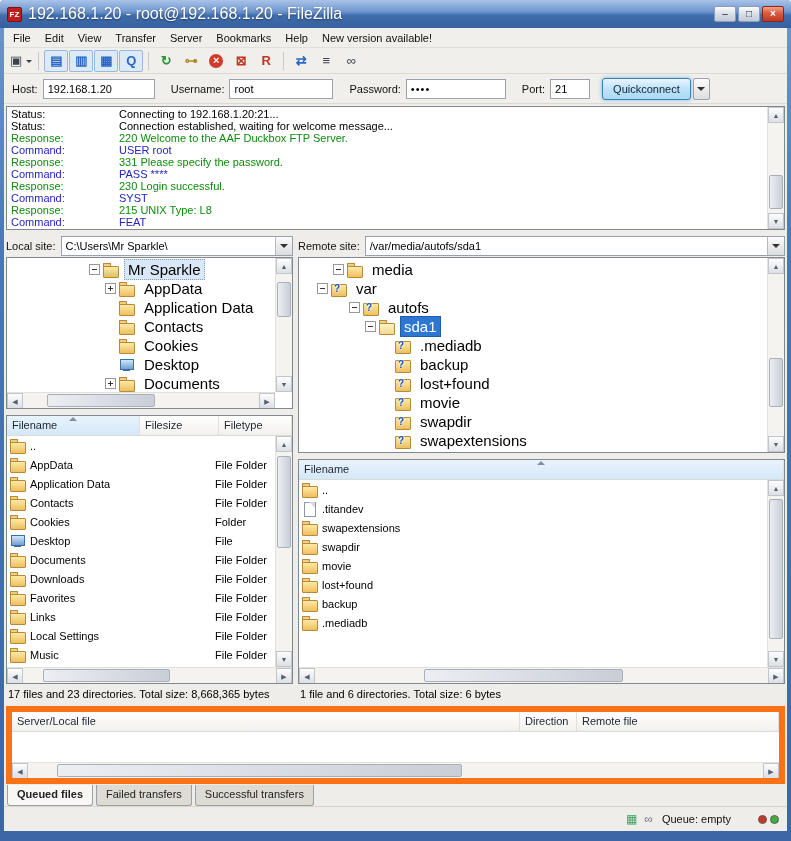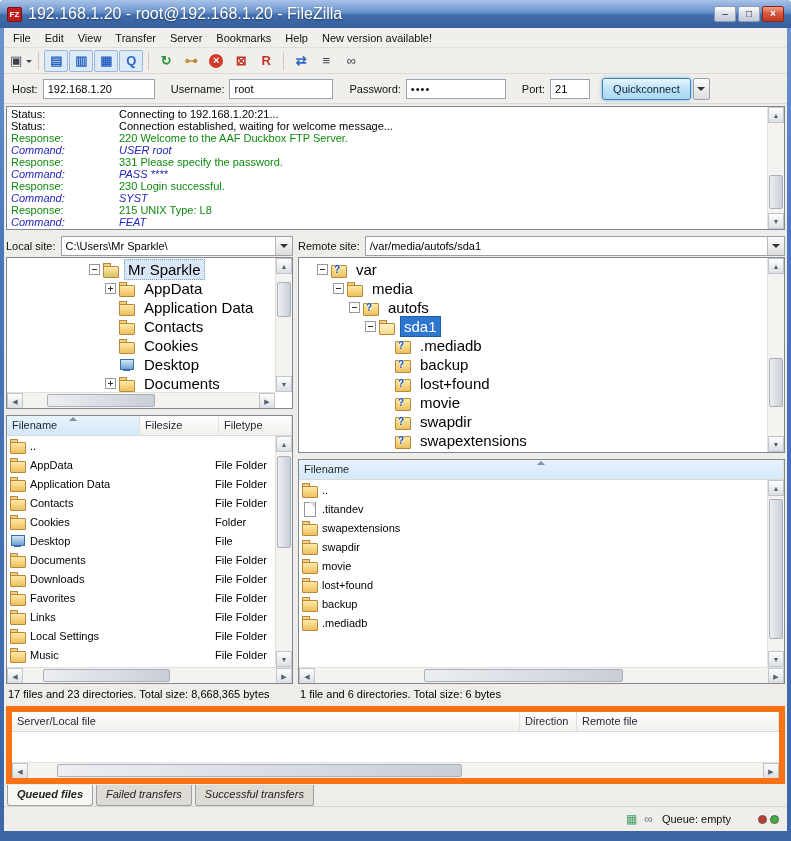--- a/index.html
+++ b/index.html
@@ -64,21 +64,21 @@
     background:linear-gradient(#fbfbfb,#dedede);display:flex;align-items:center;justify-content:center;}
   .caret-down{border:4px solid transparent;border-top-color:#333;margin-top:4px;}
 
   
   .logpanel{height:124px;flex:0 0 124px;margin:2px;border:1px solid #828891;background:#fff;
     position:relative;overflow:hidden;}
   .log-lines{padding:1px 4px;padding-right:20px;}
   .log-line{font-size:11px;line-height:12px;white-space:nowrap;overflow:hidden;}
   .log-label{display:inline-block;width:108px;}
   .log-line.status{color:#000;}
-  .log-line.command{color:#2424c0;font-style:italic;}
+  .log-line.command{color:#2424c0;}
   .log-line.response{color:#0e8b0e;}
 
   
   .vscroll{position:absolute;top:0;right:0;bottom:0;width:17px;background:#f4f3f0;
     border-left:1px solid #e3e1dc;display:flex;flex-direction:column;}
   .vscroll.above-h{bottom:16px;}
   .hscroll{position:absolute;left:0;right:17px;bottom:0;height:16px;background:#f4f3f0;
     border-top:1px solid #e3e1dc;display:flex;}
   .hscroll.in-flow{position:static;flex:0 0 16px;right:auto;}
   .sb-btn{flex:0 0 16px;height:16px;width:16px;display:flex;align-items:center;justify-content:center;
@@ -167,21 +167,21 @@
   .queue-panel{height:78px;flex:0 0 78px;margin:0 2px;border:6px solid #f97316;background:#fff;
     display:flex;flex-direction:column;overflow:hidden;}
   .queue-h .hcell:nth-of-type(1){width:508px;}
   .queue-h .hcell:nth-of-type(2){width:57px;}
   .queue-h .hcell:nth-of-type(3){flex:1;}
   .queue-body{flex:1;background:#fff;}
 
   
   .tabs{height:22px;flex:0 0 22px;display:flex;gap:3px;padding:1px 3px 0;align-items:stretch;background:#efede9;}
   .tab{font-size:11px;padding:3px 9px 8px;background:#dedbd5;border:1px solid #9aa0a8;border-top:none;
-    border-radius:0 0 3px 3px;color:#222;white-space:nowrap;font-style:italic;}
+    border-radius:0 0 3px 3px;color:#222;white-space:nowrap;}
   .tab.active{background:#f8f7f4;font-weight:bold;}
   .statusbar{height:25px;flex:0 0 25px;display:flex;align-items:center;justify-content:flex-end;gap:9px;
     padding:0 8px;border-top:1px solid #d8d5cf;background:#efede9;font-size:11px;color:#111;}
   .sb-icon{font-size:12px;line-height:12px;}
   .sb-icon.teal{color:#3f9e63;}
   .sb-icon.gray{color:#6e7680;}
   .led{width:9px;height:9px;border-radius:50%;border:1px solid #5c5c5c;}
   .led.red{background:#c0392b;}
   .led.green{background:#3fae3f;margin-left:-3px;}
 </style>
@@ -602,31 +602,31 @@
             <span class="combo-arrow">
                 <span class="caret-down"></span>
               </span>
           </div>
         </div>
 
         <div class="tree-panel right-tree">
           <div class="tree-rows">
 
               <div class="tree-row">
+                <span class="tree-indent" style="width: 32px;"></span>
+                <span class="expander minus"></span>
+                <span class="tree-icon folder"></span>
+                <span class="tree-label">media</span>
+              </div>
+
+              <div class="tree-row">
                 <span class="tree-indent" style="width: 16px;"></span>
                 <span class="expander minus"></span>
                 <span class="tree-icon folder-q"></span>
                 <span class="tree-label">var</span>
-              </div>
-
-              <div class="tree-row">
-                <span class="tree-indent" style="width: 32px;"></span>
-                <span class="expander minus"></span>
-                <span class="tree-icon folder"></span>
-                <span class="tree-label">media</span>
               </div>
 
               <div class="tree-row">
                 <span class="tree-indent" style="width: 48px;"></span>
                 <span class="expander minus"></span>
                 <span class="tree-icon folder-q"></span>
                 <span class="tree-label">autofs</span>
               </div>
 
               <div class="tree-row">

